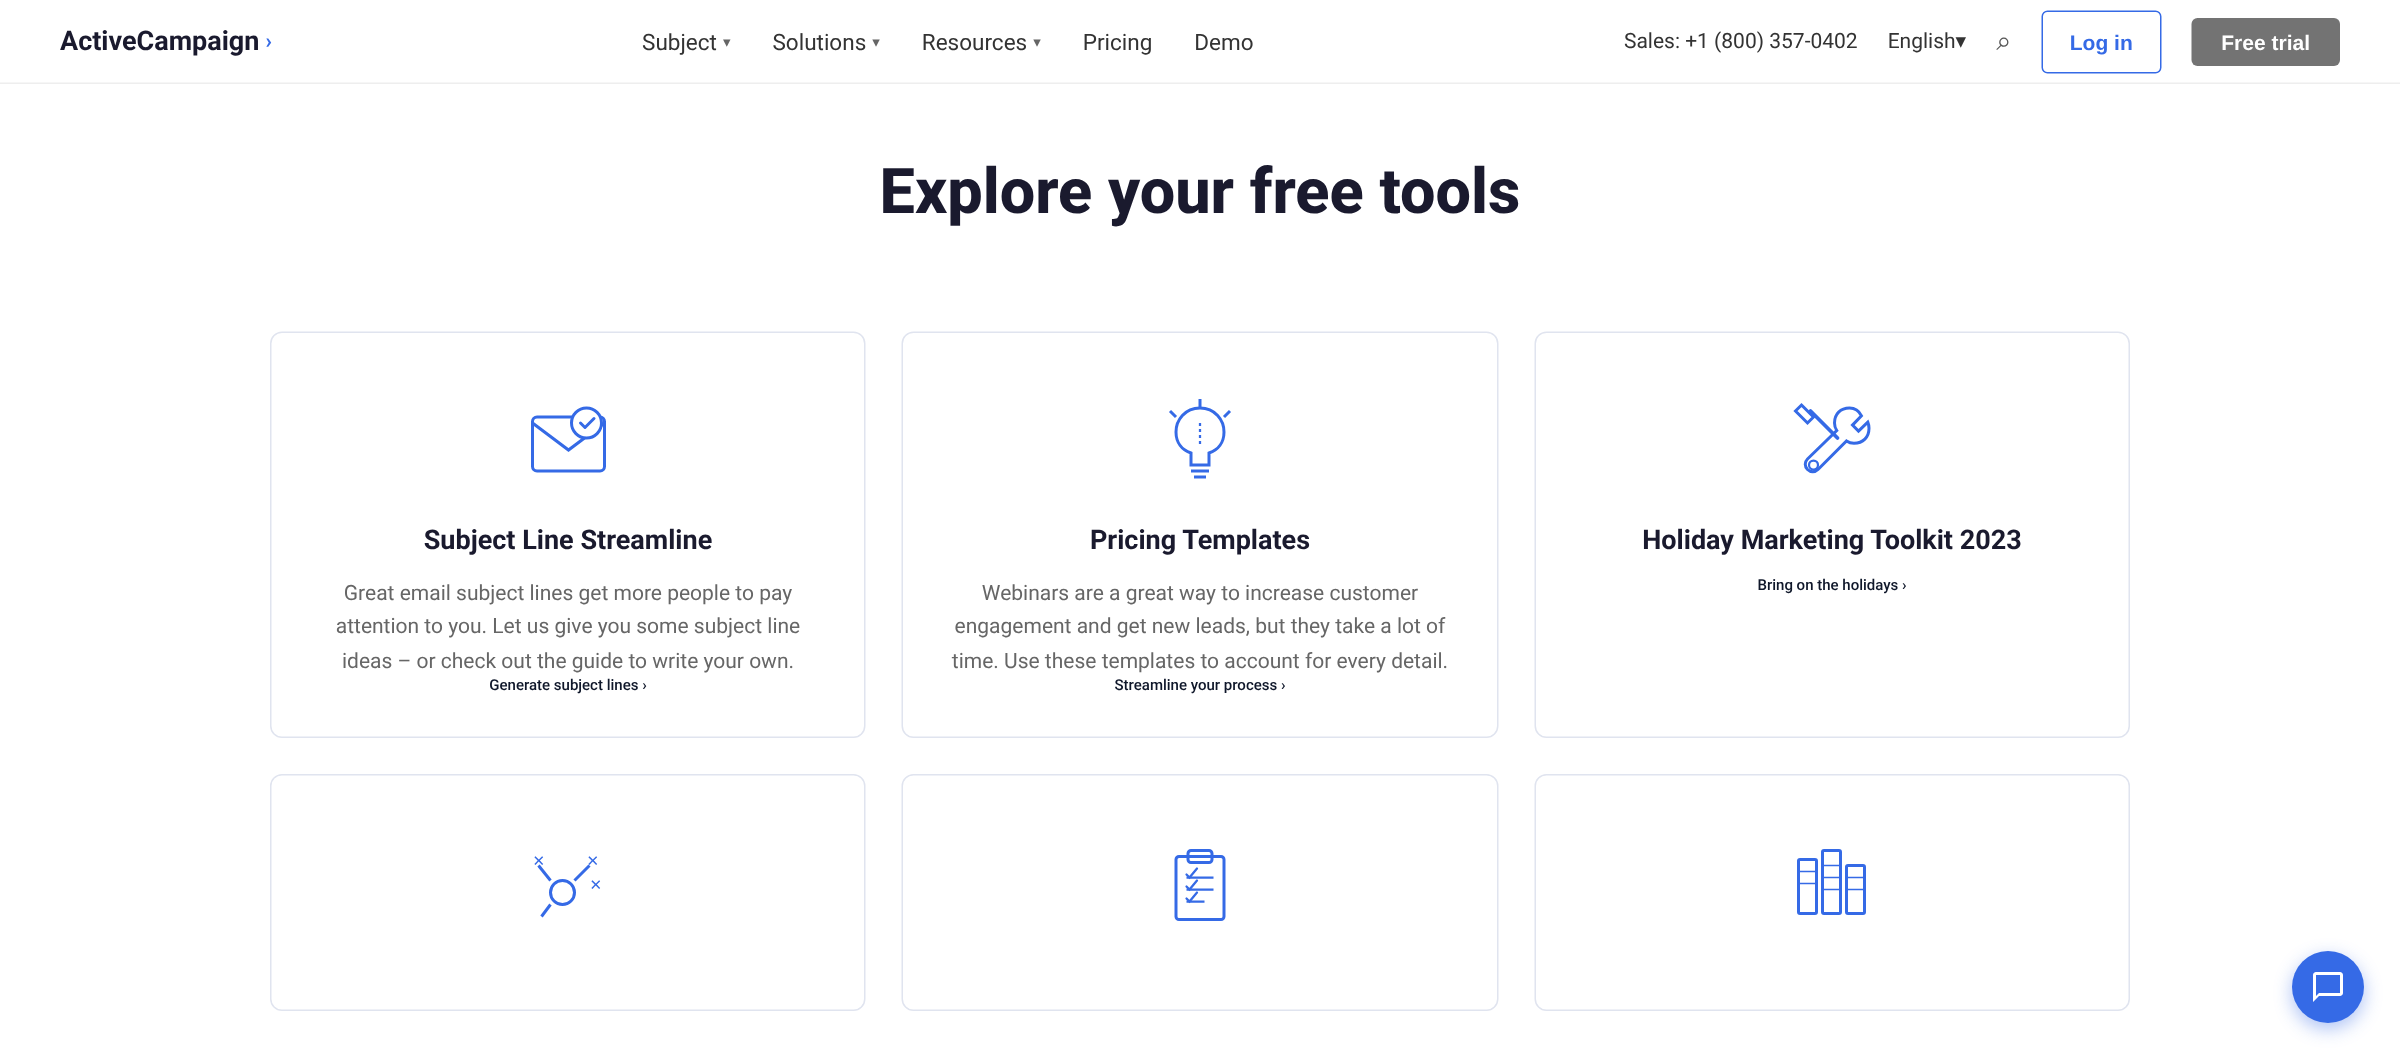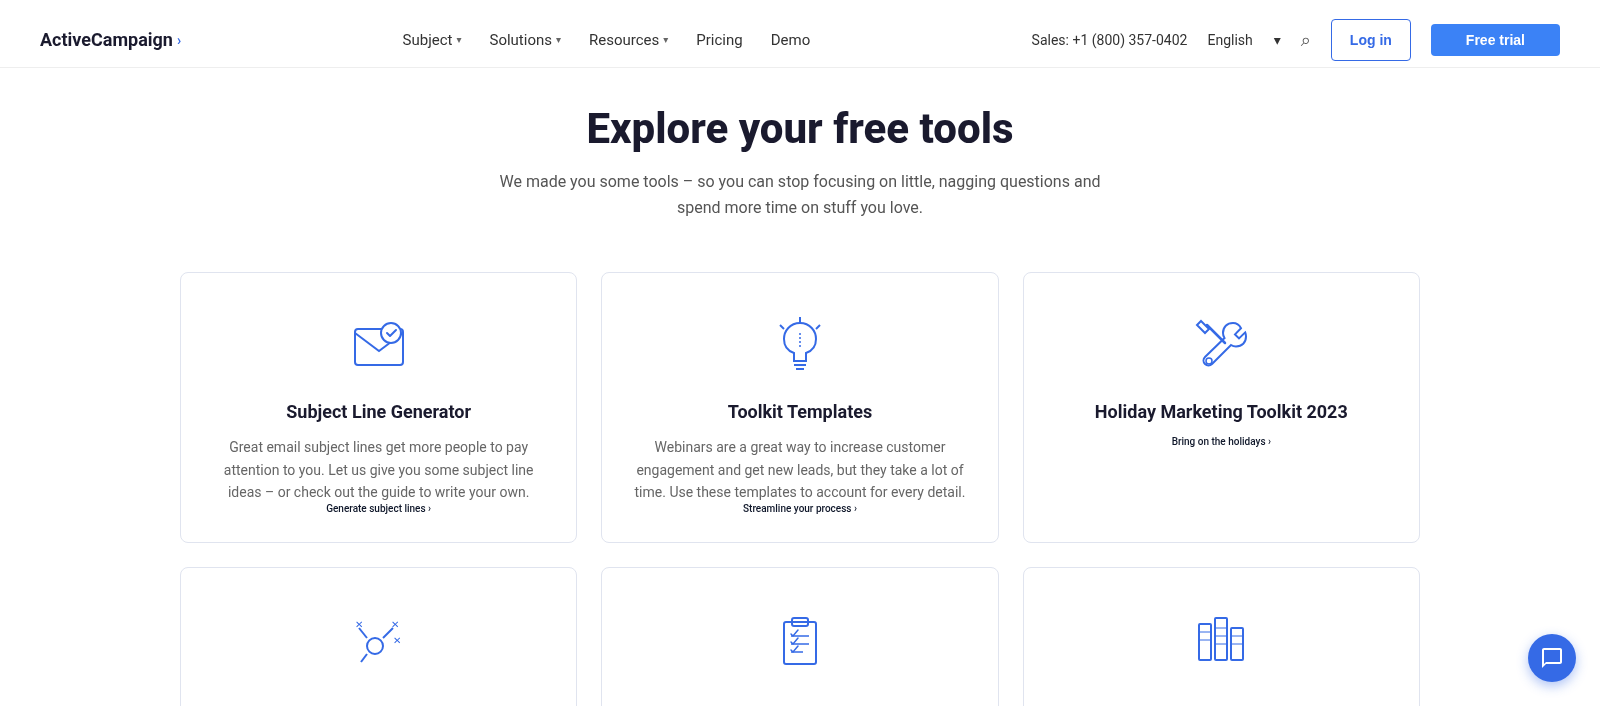--- a/index.html
+++ b/index.html
@@ -2,33 +2,33 @@
 <html><head>
   <meta charset="utf-8">
   <style>
     * { box-sizing: border-box; margin: 0; padding: 0; }
     body { font-family: -apple-system, BlinkMacSystemFont, 'Segoe UI', Roboto, sans-serif; background: #fff; color: #333; }
 
     
     nav {
       display: flex; align-items: center; justify-content: space-between;
       padding: 0 40px; height: 56px; border-bottom: 1px solid #eee;
-      position: sticky; top: 12px; background: #fff; z-index: 100;
+      position: sticky; top: 0; background: #fff; z-index: 100;
     }
     .nav-brand { display: flex; align-items: center; gap: 4px; font-weight: 700; font-size: 18px; color: #1a1a2e; text-decoration: none; }
     .nav-brand-arrow { color: #356ae6; font-size: 14px; }
     .nav-links { display: flex; align-items: center; gap: 28px; }
     .nav-link { font-size: 15px; color: #333; cursor: pointer; display: flex; align-items: center; gap: 4px; text-decoration: none; }
     .nav-link-chevron { font-size: 10px; color: #666; }
     .nav-right { display: flex; align-items: center; gap: 20px; }
     .nav-sales { font-size: 14px; color: #333; }
-    .nav-lang { display: flex; align-items: center; gap: 21px; font-size: 14px; cursor: pointer; }
+    .nav-lang { display: flex; align-items: center; gap: 0; font-size: 14px; cursor: pointer; }
     .nav-search-icon { font-size: 18px; cursor: pointer; color: #555; }
     .btn-login { border: 1.5px solid #356ae6; color: #356ae6; background: #fff; padding: 12px 18px; border-radius: 4px; font-size: 14px; font-weight: 600; cursor: pointer; }
-    .btn-trial { background: #3b82f6; color: #fff; padding: 8px 35px; border-radius: 4px; font-size: 14px; font-weight: 600; cursor: pointer; border: none; }
+    .btn-trial { background: #737373; color: #fff; padding: 8px 20px; border-radius: 4px; font-size: 14px; font-weight: 600; cursor: pointer; border: none; }
 
     
     .hero { text-align: center; padding: 48px 40px 20px; }
     .hero-title { font-size: 42px; font-weight: 800; color: #1a1a2e; margin-bottom: 16px; }
     .hero-subtitle { font-size: 16px; color: #555; max-width: 640px; margin: 0 auto; line-height: 1.6; }
 
     
     .tools-grid { display: grid; grid-template-columns: repeat(3, 1fr); gap: 24px; padding: 32px 80px 0; max-width: 1400px; margin: 0 auto; }
 
     
@@ -89,52 +89,51 @@
       <span>▾</span>
     </span>
     <span class="nav-search-icon">⌕</span>
     <button class="btn-login">Log in</button>
     <button class="btn-trial">Free trial</button>
   </div>
 </nav>
 
 <section class="hero">
   <h1 class="hero-title">Explore your free tools</h1>
-  <p class="hero-subtitle">We made you some tools – so you can stop focusing on little, nagging questions and spend more time on stuff you love.</p>
 </section>
 
 <div class="tools-grid">
 
   <div class="tool-card">
     <div class="card-icon">
       <svg viewBox="0 0 64 64" fill="none" xmlns="http://www.w3.org/2000/svg">
         <rect x="8" y="16" width="48" height="36" rx="3" stroke="#356ae6" stroke-width="2"></rect>
         <path d="M8 20 L32 38 L56 20" stroke="#356ae6" stroke-width="2" fill="none"></path>
         <circle cx="44" cy="20" r="10" fill="white" stroke="#356ae6" stroke-width="2"></circle>
         <path d="M40 20 L43 23 L49 17" stroke="#356ae6" stroke-width="2" stroke-linecap="round" stroke-linejoin="round" fill="none"></path>
       </svg>
     </div>
-    <div class="card-title">Subject Line Generator</div>
+    <div class="card-title">Subject Line Streamline</div>
     <div class="card-desc">Great email subject lines get more people to pay attention to you. Let us give you some subject line ideas – or check out the guide to write your own.</div>
     <a class="card-link" href="#">Generate subject lines ›</a>
   </div>
 
   <div class="tool-card">
     <div class="card-icon">
       <svg viewBox="0 0 64 64" fill="none" xmlns="http://www.w3.org/2000/svg">
         <path d="M32 10 C22 10 16 18 16 26 C16 33 20 38 26 40 L26 48 L38 48 L38 40 C44 38 48 33 48 26 C48 18 42 10 32 10Z" stroke="#356ae6" stroke-width="2" fill="none"></path>
         <line x1="26" y1="52" x2="38" y2="52" stroke="#356ae6" stroke-width="2"></line>
         <line x1="28" y1="56" x2="36" y2="56" stroke="#356ae6" stroke-width="2"></line>
         <line x1="32" y1="10" x2="32" y2="4" stroke="#356ae6" stroke-width="2"></line>
         <line x1="16" y1="16" x2="12" y2="12" stroke="#356ae6" stroke-width="2"></line>
         <line x1="48" y1="16" x2="52" y2="12" stroke="#356ae6" stroke-width="2"></line>
         <line x1="32" y1="20" x2="32" y2="36" stroke="#356ae6" stroke-width="1.5" stroke-dasharray="2 2"></line>
       </svg>
     </div>
-    <div class="card-title">Toolkit Templates</div>
+    <div class="card-title">Pricing Templates</div>
     <div class="card-desc">Webinars are a great way to increase customer engagement and get new leads, but they take a lot of time. Use these templates to account for every detail.</div>
     <a class="card-link" href="#">Streamline your process ›</a>
   </div>
 
   <div class="tool-card">
     <div class="card-icon">
       <svg viewBox="0 0 64 64" fill="none" xmlns="http://www.w3.org/2000/svg">
 
         <path d="M44 10 C38 10 34 14 34 20 C34 22 34.5 23.5 35.5 25 L16 44 C14 46 14 49 16 51 C18 53 21 53 23 51 L42 32 C43.5 33 45 33.5 47 33.5 C53 33.5 57 29.5 57 23.5 C57 22 56.7 20.6 56.2 19.4 L50 25.4 L46 21.4 L52 15.2 C50.5 12.2 47.5 10 44 10Z" stroke="#356ae6" stroke-width="2" fill="none"></path>
 

